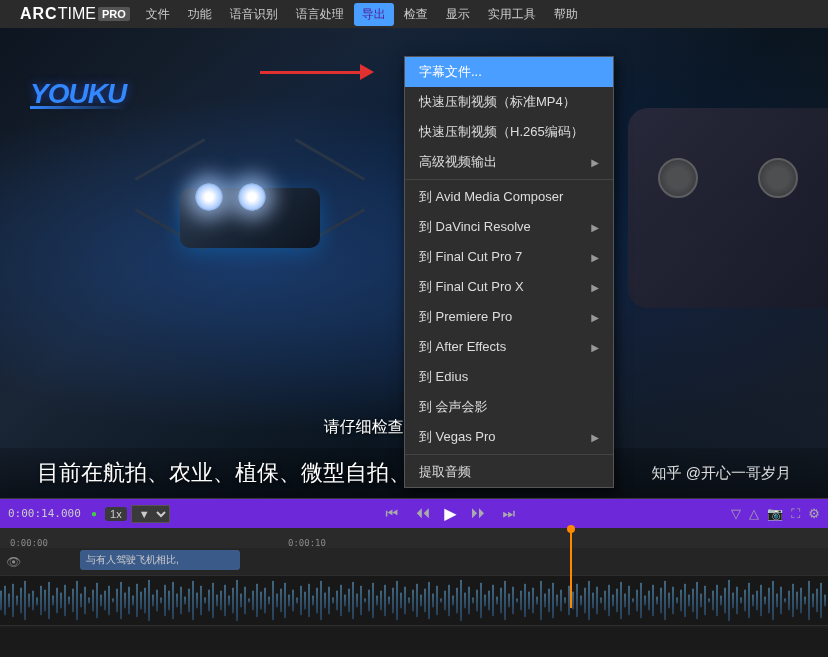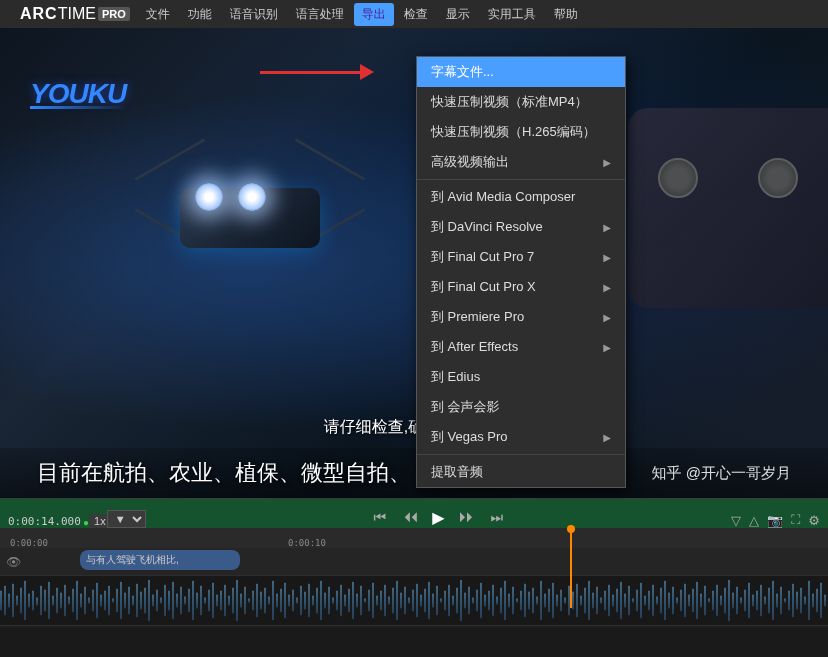--- a/index.html
+++ b/index.html
@@ -63,21 +63,21 @@
     .menu-item.active {
       background: #4a9eff;
       color: #4c1d95;
       border-radius: 3px;
     }
 
     
     .dropdown-menu {
       position: absolute;
       top: 28px;
-      left: 416px;
+      left: 404px;
       background: #2e2e2e;
       border: 1px solid #555;
       min-width: 210px;
       z-index: 200;
       box-shadow: 2px 4px 12px rgba(0,0,0,0.7);
     }
     .dropdown-item {
       display: flex;
       align-items: center;
       justify-content: space-between;
@@ -306,24 +306,25 @@
     .subtitle-watermark {
       color: #ffffff;
       font-size: 15px;
       opacity: 0.85;
     }
 
     
     .transport-bar {
       width: 100%;
       height: 30px;
-      background: #14532d;
-      display: flex;
-      align-items: flex-end;
+      background: #6d28d9;
+      display: flex;
+      align-items: center;
       padding: 0 8px;
+      gap: 8px;
       border-top: 1px solid #3a3a3a;
     }
     .time-display {
       color: #cccccc;
       font-size: 11px;
       font-family: monospace;
       min-width: 75px;
     }
     .speed-badge {
       color: #cccccc;
@@ -585,21 +586,21 @@
     <span class="ruler-mark" style="left: 2px;">0:00:00</span>
     <span class="ruler-mark" style="left: 280px;">0:00:10</span>
   </div>
   <div class="timeline-cursor">
     <div class="timeline-cursor-head"></div>
   </div>
   <div class="timeline-tracks">
 
     <div class="timeline-track" style="display:flex; align-items:center; position:relative; height:28px;">
       <span style="color:#888;font-size:12px;padding:0 6px;min-width:24px;">👁</span>
-      <div class="subtitle-clip" style="left:80px; width:160px; background:#3a5a8a;border-radius:8px;">
+      <div class="subtitle-clip" style="left:80px; width:160px; background:#3a5a8a;">
         <span>与有人驾驶飞机相比,</span>
       </div>
     </div>
 
     <div class="timeline-track" style="height:50px;background:#181818;">
       <svg class="waveform-canvas" viewBox="0 0 828 50" preserveAspectRatio="none">
         <defs>
           <linearGradient id="waveGrad" x1="0" y1="0" x2="0" y2="1">
             <stop offset="0%" stop-color="#4a7a9b"></stop>
             <stop offset="100%" stop-color="#2a4a6a"></stop>

